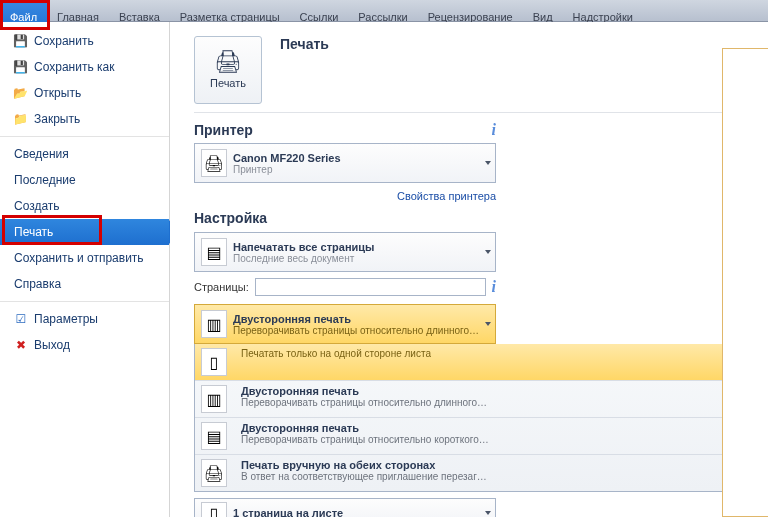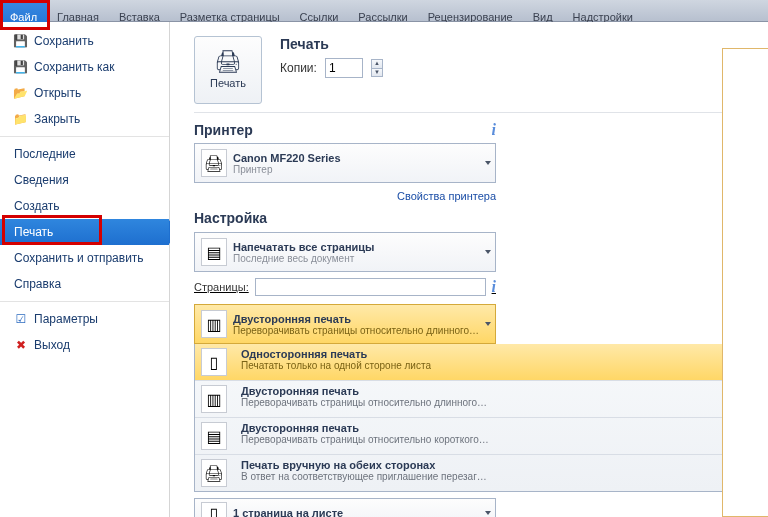--- a/index.html
+++ b/index.html
@@ -123,21 +123,21 @@
   .dd-text .t2 { font-size: 10px; color: #8a8f99; white-space: nowrap; overflow: hidden; text-overflow: ellipsis; max-width: 248px; }
   .dropdown.highlight {
     background: linear-gradient(#ffe9a8,#ffd766);
     border-color: #d4a93a;
   }
   .dropdown.highlight .t2 { color: #7a6214; }
 
   .linkish { font-size: 11px; color: #1a4da6; cursor: pointer; }
   .rt { text-align: right; }
 
-  .pages-row { display: flex; align-items: center; gap: 6px; margin-top: 6px; width: 302px; text-decoration: underline; }
+  .pages-row { display: flex; align-items: center; gap: 6px; margin-top: 6px; width: 302px; }
   .pages-row label { font-size: 11px; color: #333; }
   .pages-row input { flex: 1; height: 18px; border: 1px solid #a7b4c8; font-size: 11px; padding: 0 3px; }
 
   
   .options-list {
     width: 600px;
     border: 1px solid #a7b4c8; border-top: none;
     background: linear-gradient(#f7f9fb,#eef1f5);
   }
   .opt {
@@ -209,24 +209,24 @@
     <div class="side-item">
       <span class="ico yellow">📂</span>
       <span>Открыть</span>
     </div>
     <div class="side-item">
       <span class="ico yellow">📁</span>
       <span>Закрыть</span>
     </div>
     <div class="side-sep"></div>
     <div class="side-item plain">
+        <span>Сведения</span>
+      </div>
+    <div class="side-item plain">
         <span>Последние</span>
-      </div>
-    <div class="side-item plain">
-        <span>Сведения</span>
       </div>
     <div class="side-item plain">
         <span>Создать</span>
       </div>
     <div class="side-item active" id="side-print">
         <span>Печать</span>
       </div>
     <div class="side-item plain">
         <span>Сохранить и отправить</span>
       </div>
@@ -247,28 +247,20 @@
 
   <div class="content">
 
     <div class="topblock">
       <div class="printbtn">
         <div class="pic">🖨</div>
         <div>Печать</div>
       </div>
       <div>
         <div class="section-title">Печать</div>
-        <div class="copies">
-          <span>Копии:</span>
-          <input value="1" style="">
-          <div class="spin">
-            <div>▲</div>
-            <div>▼</div>
-          </div>
-        </div>
       </div>
     </div>
 
     <hr class="thin">
 
     <div style="width:302px">
       <div class="row-head">
         <span class="section-title" style="margin:0">Принтер</span>
         <span style="flex:1"></span>
         <span class="info-i">i</span>
@@ -311,21 +303,20 @@
           <div class="t2">Переворачивать страницы относительно длинного к...</div>
         </div>
         <div class="dd-caret"></div>
       </div>
     </div>
 
     <div class="options-list" id="options-list">
       <div class="opt selected">
         <div class="dd-icon">▯</div>
         <div class="dd-text">
-          <div class="t1">Односторонняя печать</div>
           <div class="t2">Печатать только на одной стороне листа</div>
         </div>
       </div>
       <div class="opt" id="opt-long">
         <div class="dd-icon">▥</div>
         <div class="dd-text">
           <div class="t1">Двусторонняя печать</div>
           <div class="t2">Переворачивать страницы относительно длинного края</div>
         </div>
       </div>

